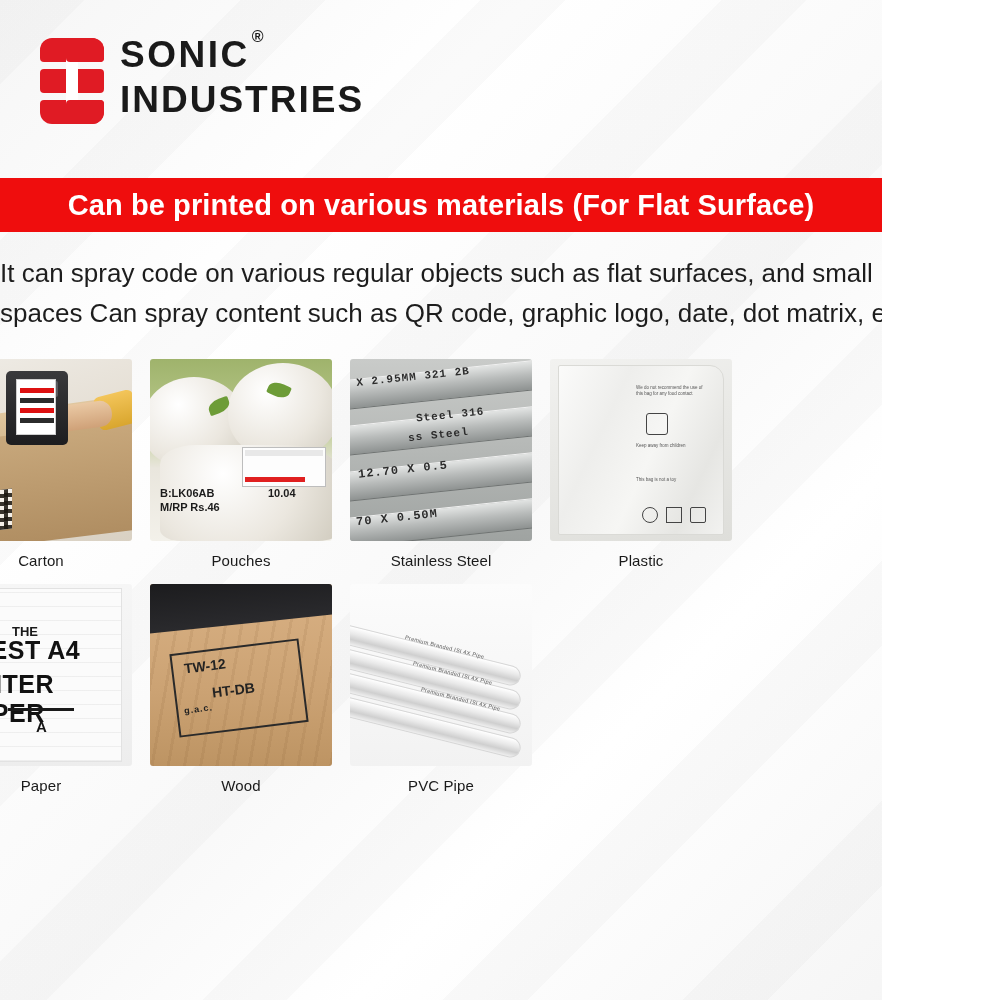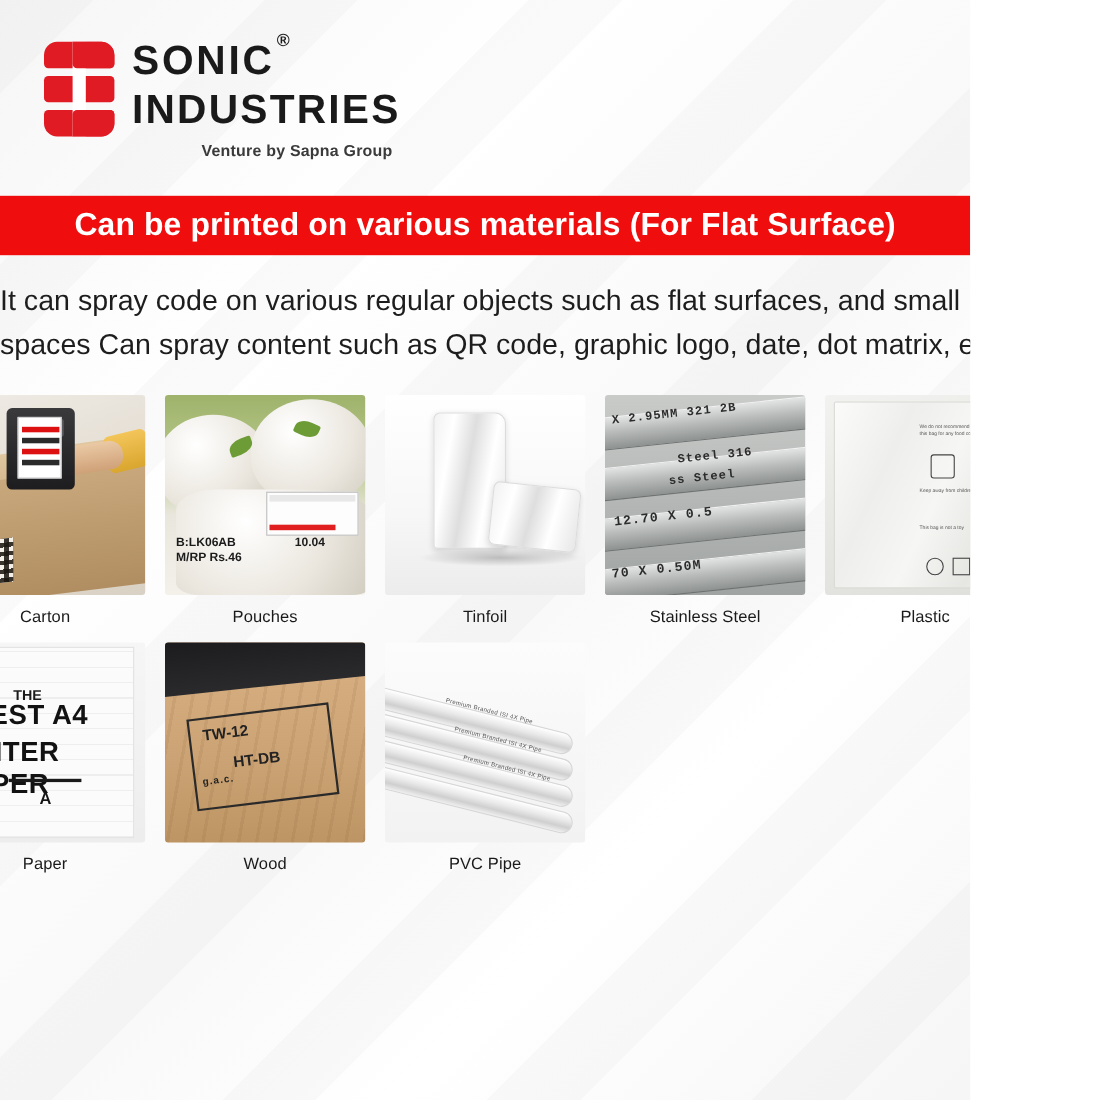--- a/index.html
+++ b/index.html
@@ -428,21 +428,20 @@
         <div class="bar b3"></div>
         <div class="notch"></div>
         <div class="notch2"></div>
         <div class="notch3"></div>
       </div>
       <div class="logo-text">
         <div class="logo-line1">
           <span>SONIC</span><span class="logo-reg">®</span>
         </div>
         <div class="logo-line2">INDUSTRIES</div>
-        <div class="logo-tagline">Venture by Sapna Group</div>
       </div>
     </div>
 
     <div class="banner">
       <div class="banner-title">Can be printed on various materials (For Flat Surface)</div>
     </div>
 
     <div class="subtitle">It can spray code on various regular objects such as flat surfaces, and small spaces Can spray content such as QR code, graphic logo, date, dot matrix, etc</div>
 
     <div class="grid row1">
@@ -479,28 +478,20 @@
           </div>
           <div class="code">
             <span>B:LK06AB</span><br>
             <span>M/RP Rs.46</span>
           </div>
           <div class="time">10.04</div>
         </div>
         <div class="caption">Pouches</div>
       </div>
 
-      <div class="cell">
-        <div class="thumb ph-foil">
-          <div class="bag b1"></div>
-          <div class="bag b2"></div>
-          <div class="shadow"></div>
-        </div>
-        <div class="caption">Tinfoil</div>
-      </div>
 
       <div class="cell">
         <div class="thumb ph-steel">
           <div class="plate p1"></div>
           <div class="plate p2"></div>
           <div class="plate p3"></div>
           <div class="plate p4"></div>
           <div class="txt t1">X 2.95MM 321 2B</div>
           <div class="txt t2">Steel  316</div>
           <div class="txt t3">ss  Steel</div>

